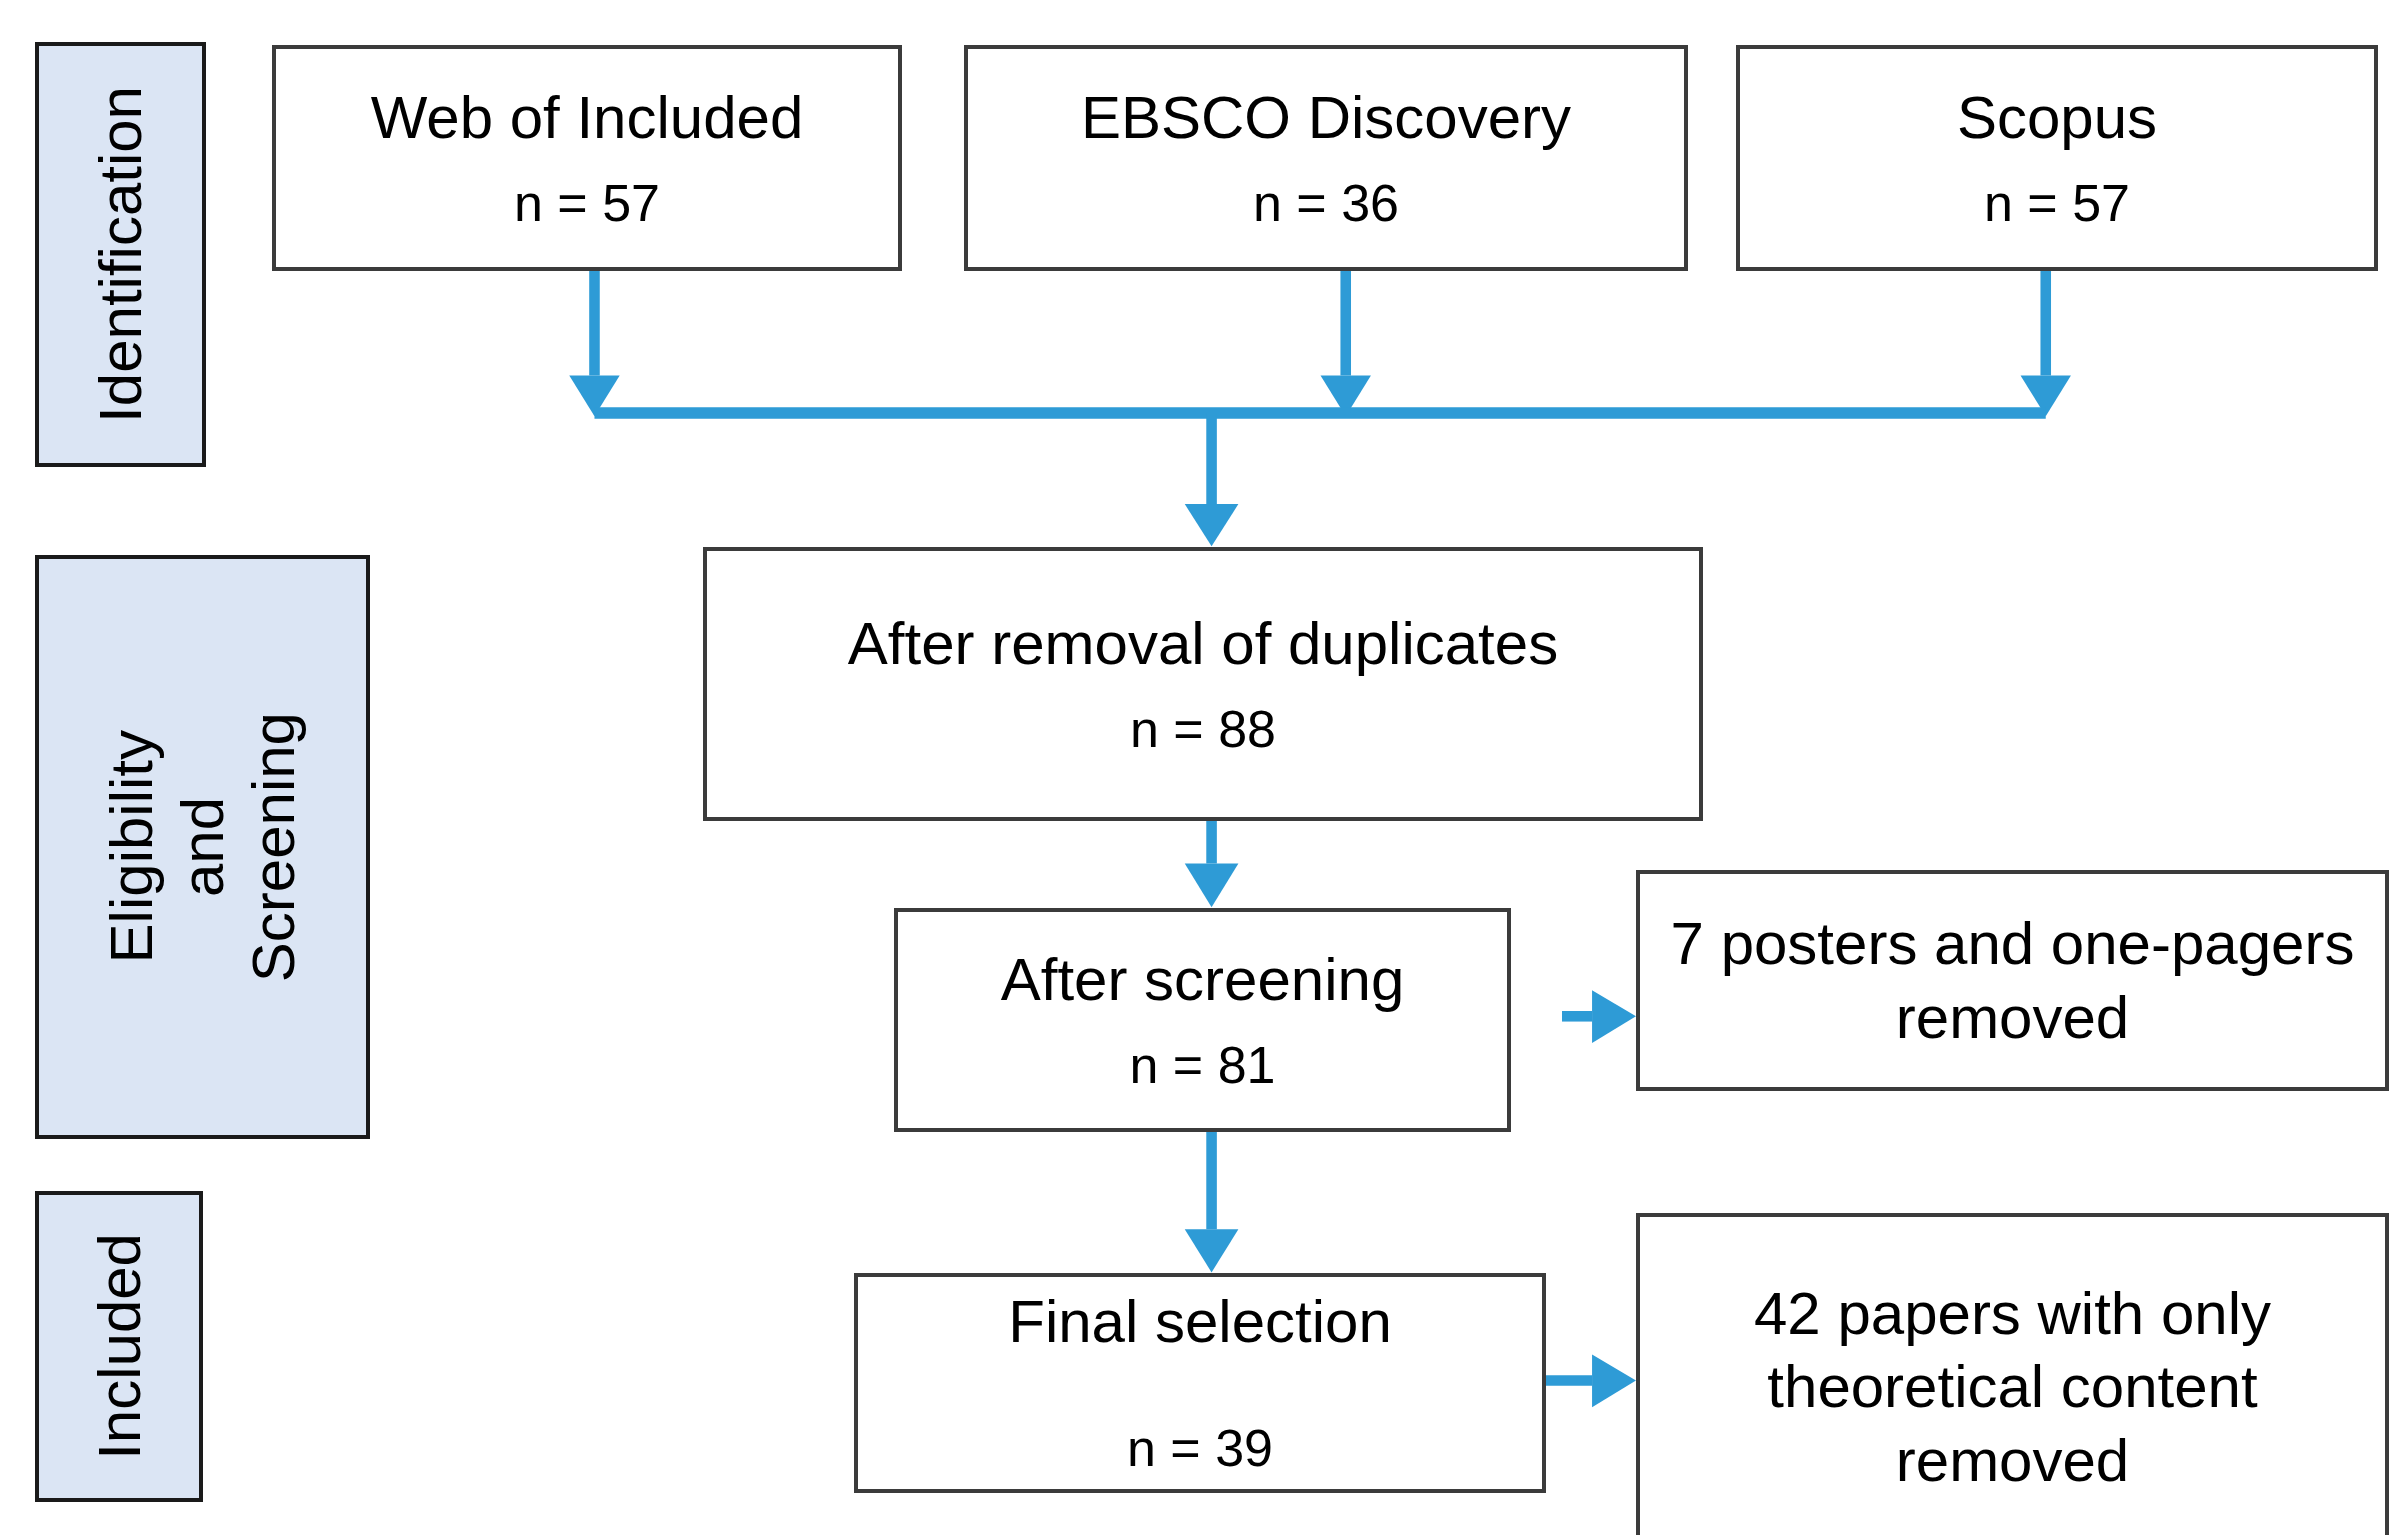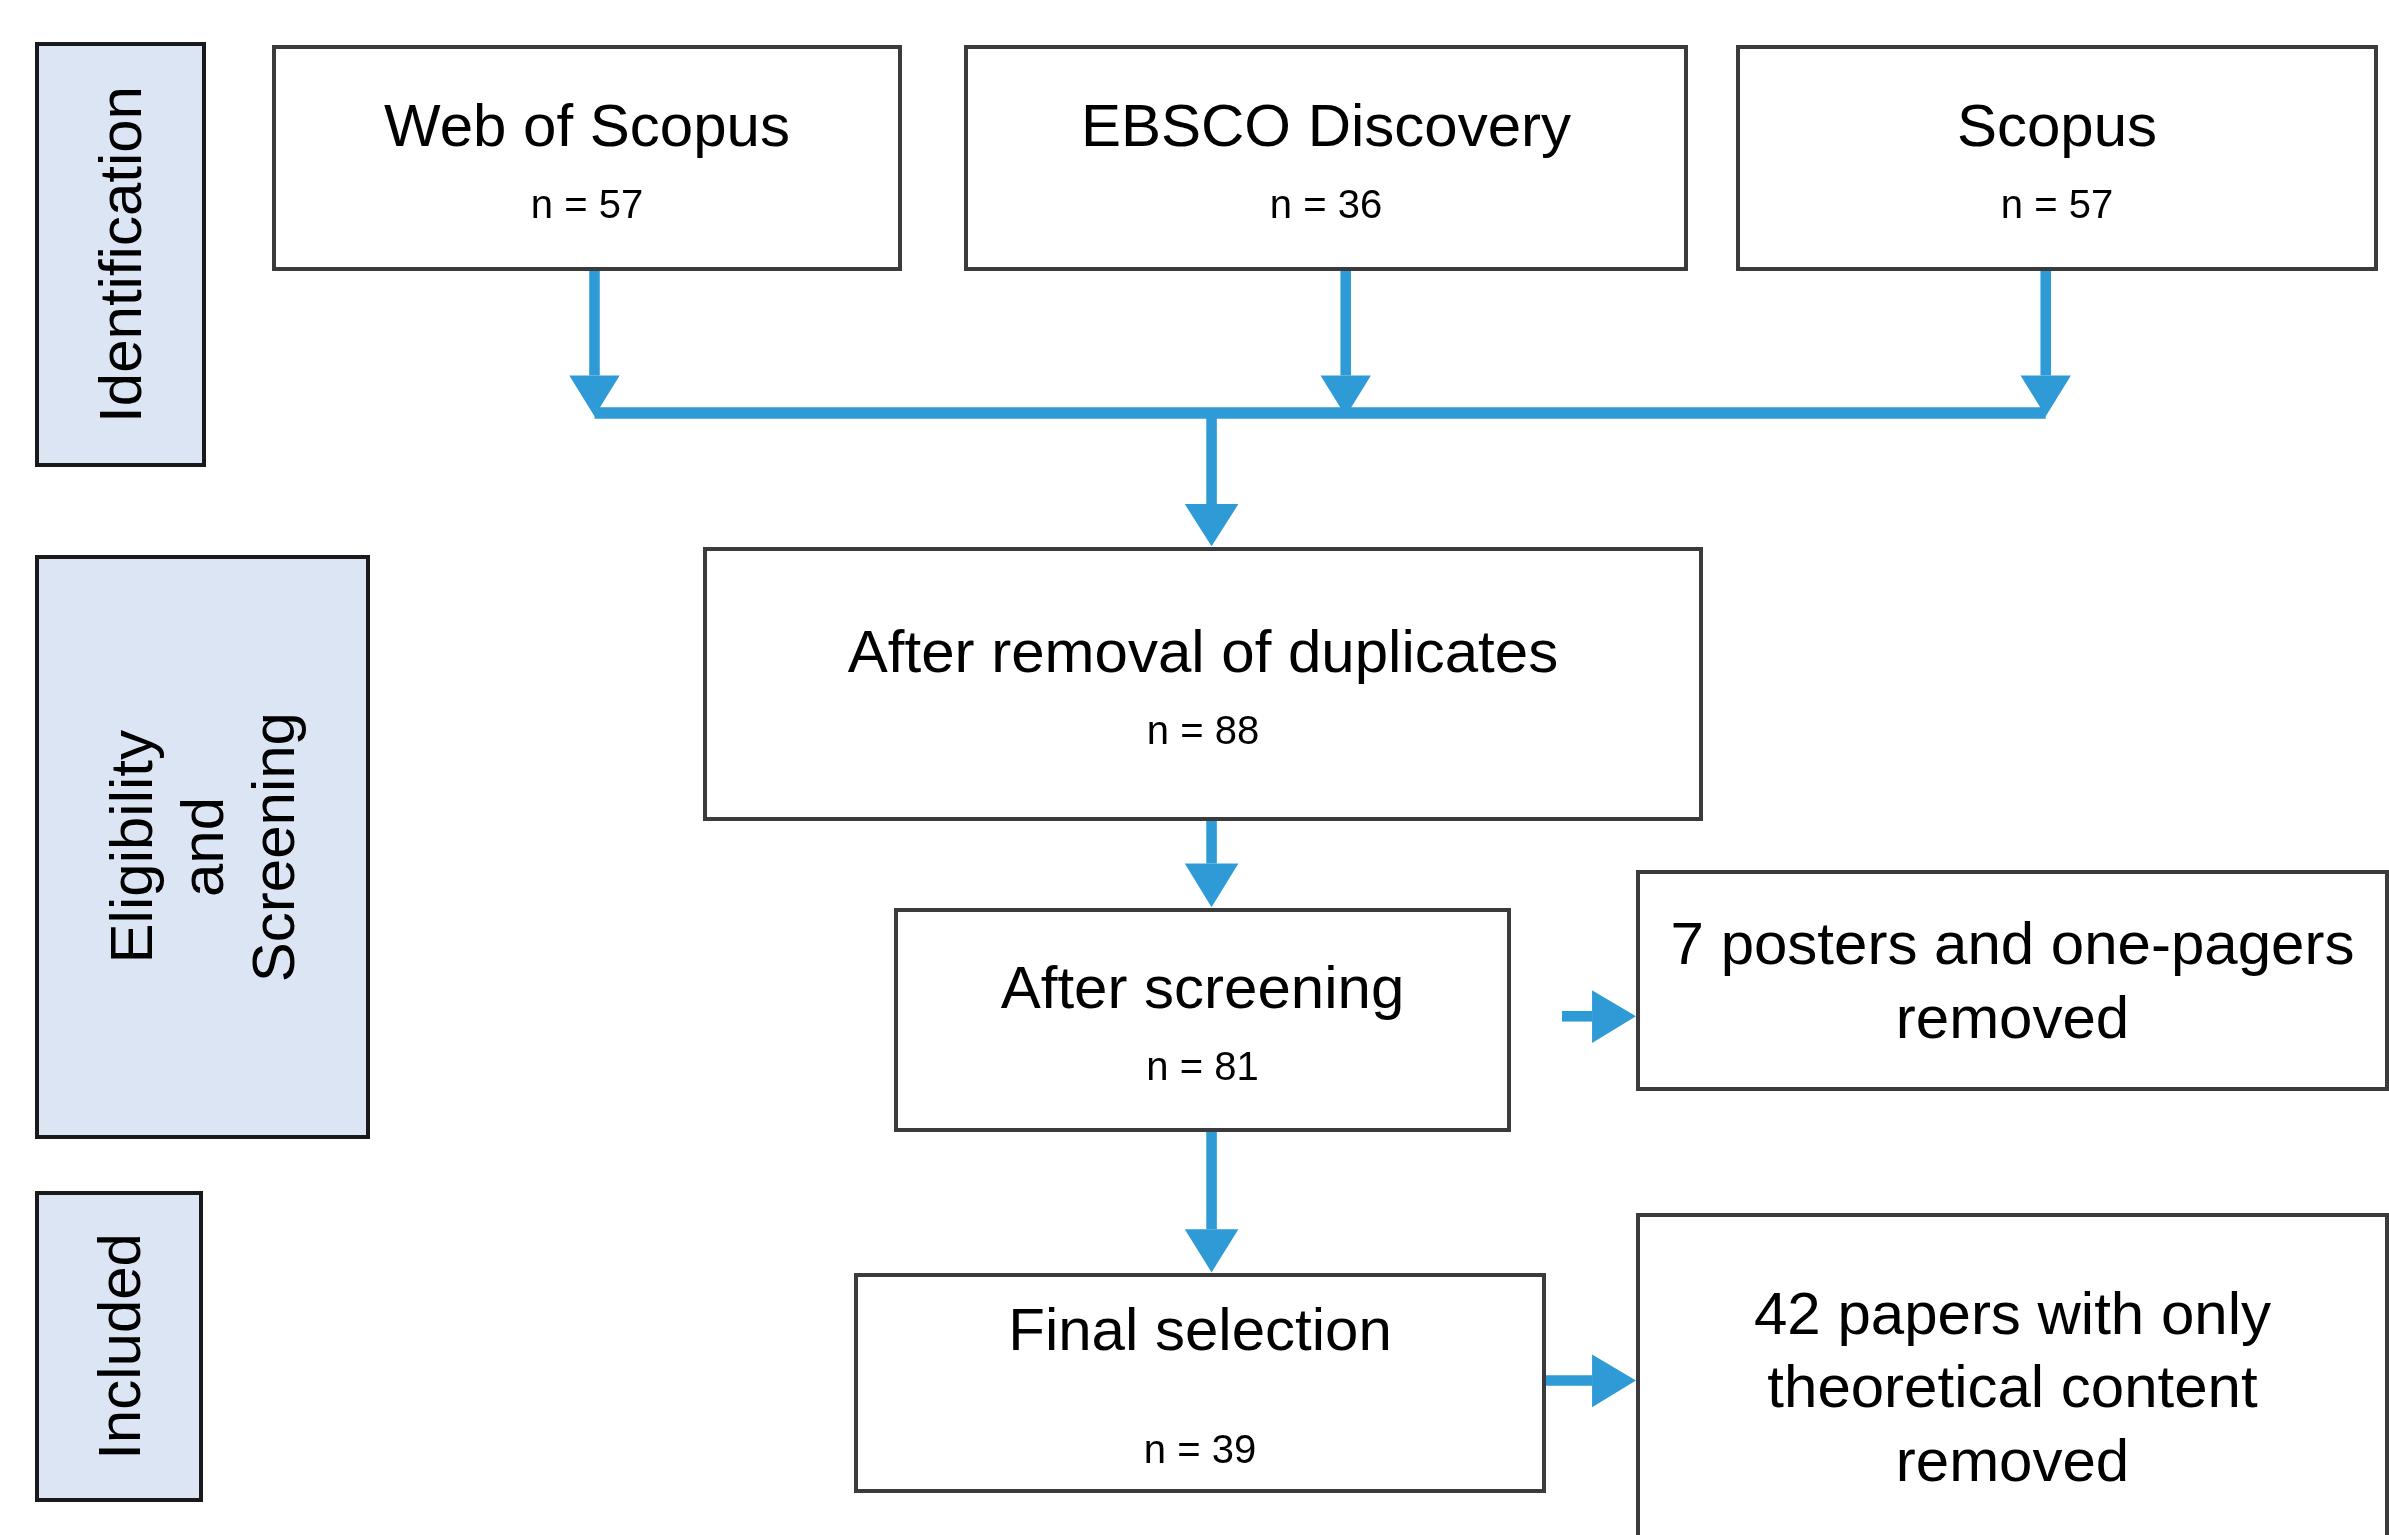--- a/index.html
+++ b/index.html
@@ -64,21 +64,21 @@
   .flow-box .line {
     font-size: 60px;
     line-height: 1.30;
     white-space: nowrap;
   }
   .flow-box.wrap .line {
     white-space: normal;
     line-height: 1.22;
   }
   .flow-box .count {
-    font-size: 40px;
+    font-size: 52px;
     line-height: 1.30;
     margin-top: 13px;
     white-space: nowrap;
   }
 
   
   #connectors {
     position: absolute;
     left: 0;
     top: 0;
@@ -155,21 +155,21 @@
       <span class="vlabel">and</span>
       <span class="vlabel">Eligibility</span>
     </span>
   </div>
 
   <div class="stage-band" style="left:35px; top:1191px; width:168px; height:311px;">
     <span class="vlabel">Included</span>
   </div>
 
   <div class="flow-box" style="left:272px; top:45px; width:630px; height:226px;">
-    <span class="line">Web of Scopus</span>
+    <span class="line">Web of Included</span>
     <span class="count">n = 57</span>
   </div>
 
   <div class="flow-box" style="left:964px; top:45px; width:724px; height:226px;">
     <span class="line">EBSCO Discovery</span>
     <span class="count">n = 36</span>
   </div>
 
   <div class="flow-box" style="left:1736px; top:45px; width:642px; height:226px;">
     <span class="line">Scopus</span>

